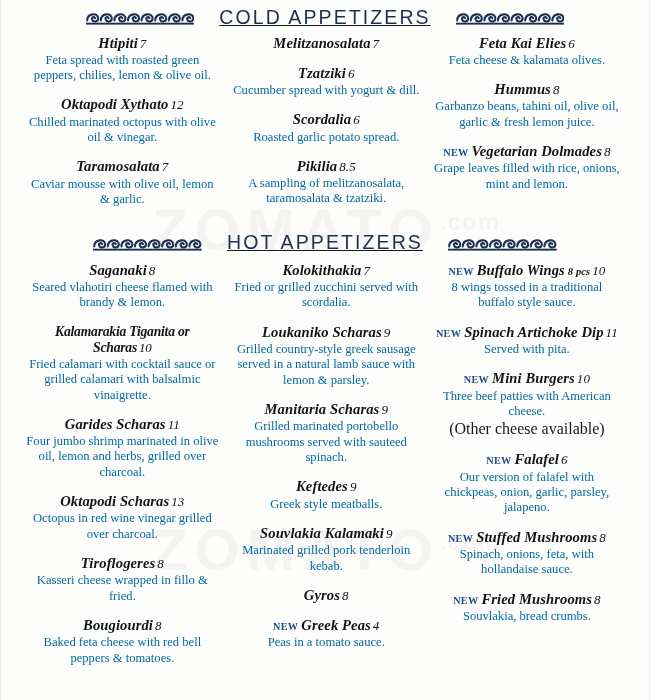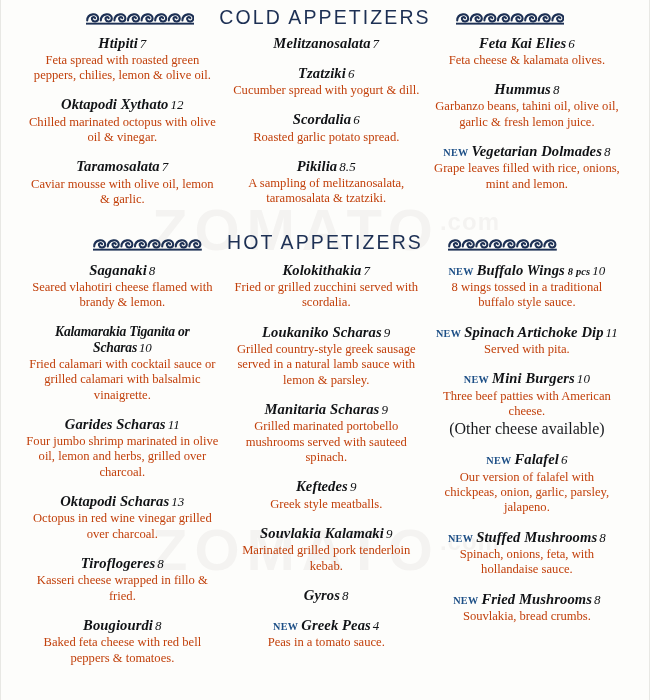--- a/index.html
+++ b/index.html
@@ -53,20 +53,21 @@
   
   .section-header {
     position: relative;
     z-index: 2;
     display: flex;
     align-items: center;
     justify-content: center;
     gap: 25px;
     padding: 0;
     margin: 0;
+    text-decoration: underline;
   }
   .section-title {
     font-family: "Liberation Sans", "DejaVu Sans", sans-serif;
     font-size: 19.5px;
     letter-spacing: 2.1px;
     font-weight: 400;
     color: #1d3054;
     white-space: nowrap;
     line-height: 1;
   }
@@ -127,21 +128,21 @@
   }
   .unit {
     font-weight: bold;
     font-style: italic;
     font-size: 10.5px;
     margin-left: 3px;
   }
   .item-desc {
     font-size: 12.6px;
     line-height: 1.22;
-    color: #c2410c;
+    color: #0369a1;
   }
   .item-note {
     font-size: 16px;
     line-height: 1.2;
     color: #17191d;
   }
 </style>
 </head>
 <body>
 

